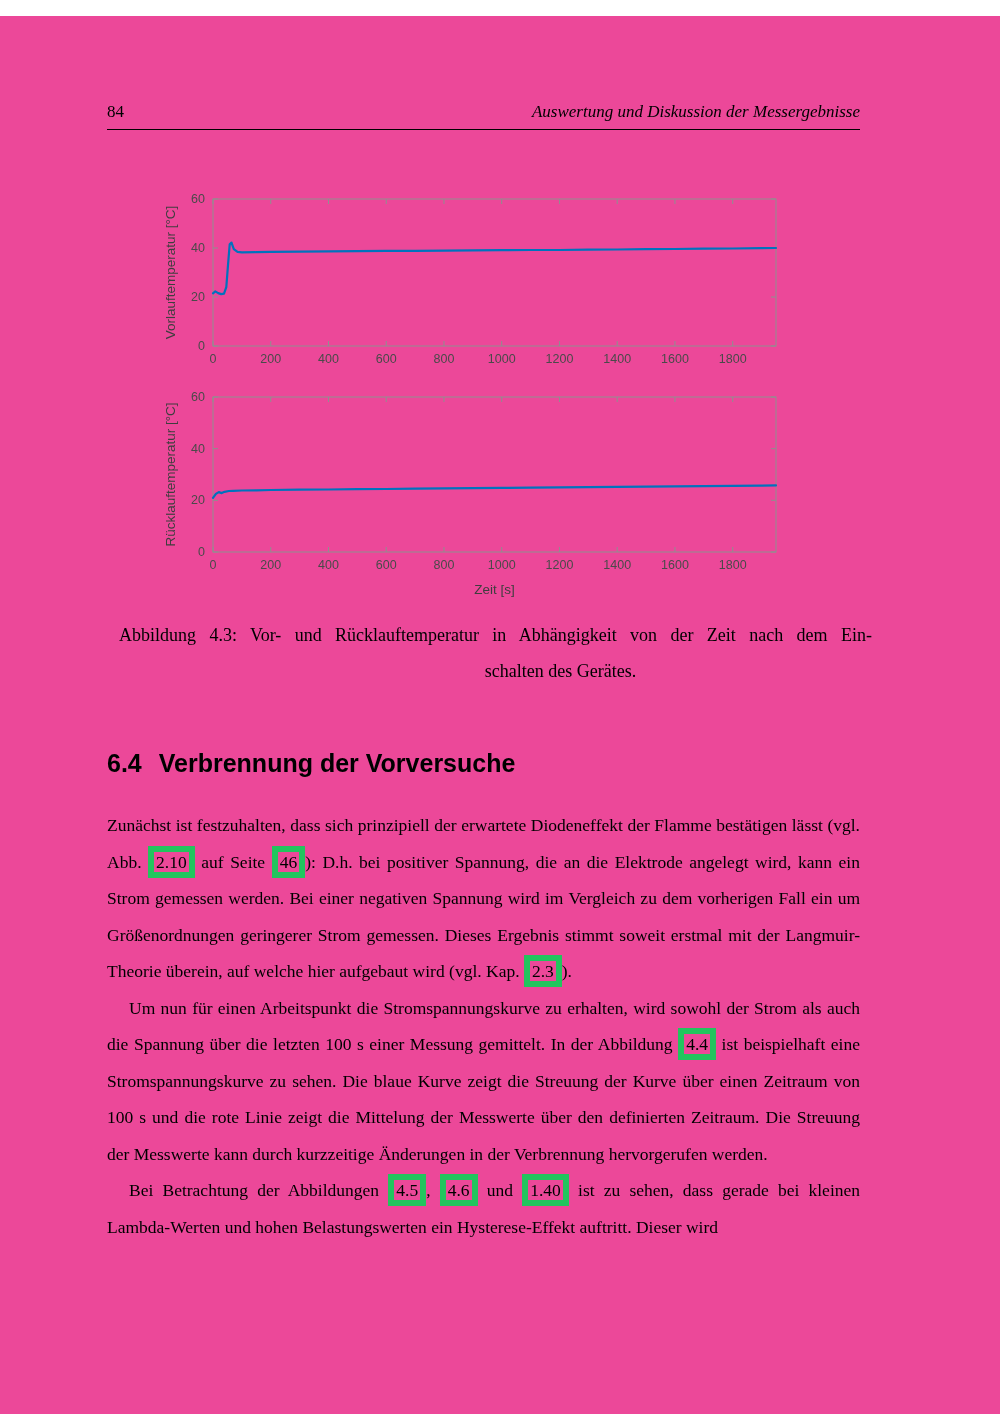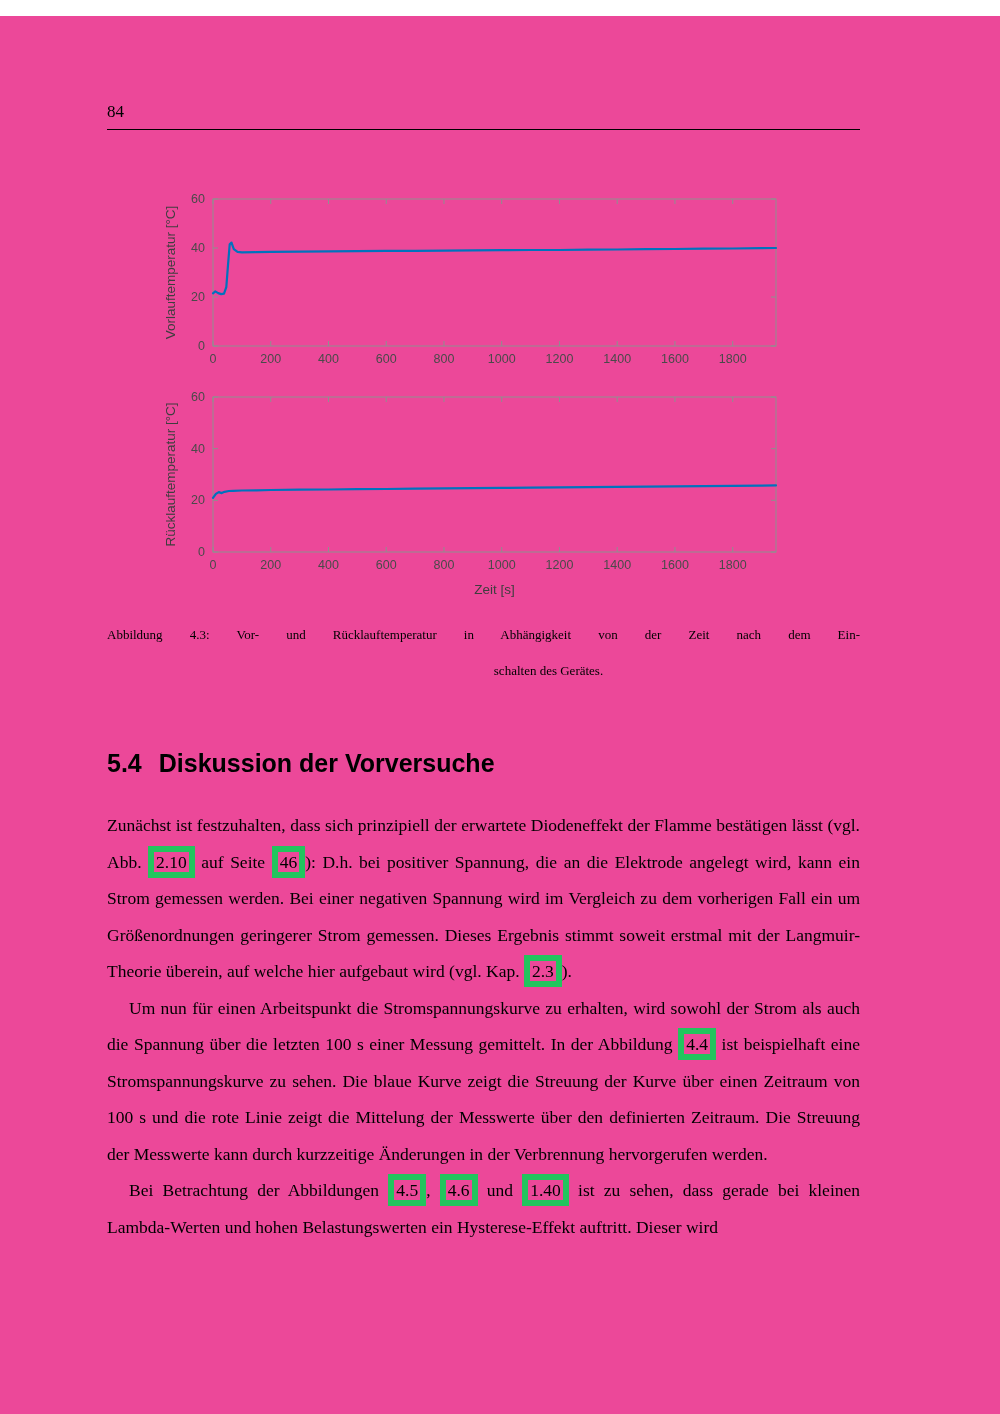--- a/index.html
+++ b/index.html
@@ -16,21 +16,21 @@
   }
   .running-title { font-style:italic; }
   .header-rule { position:absolute; top:113px; left:107px; width:753px; height:1px; background:#000; }
 
   .chart { position:absolute; left:150px; width:660px; }
   .chart-1 { top:165px; height:200px; }
   .chart-2 { top:365px; height:235px; }
   .tick-label { font-family:"Liberation Sans", sans-serif; font-size:12.5px; fill:#4a4a4a; }
   .axis-label { font-family:"Liberation Sans", sans-serif; font-size:13.5px; fill:#3e3e3e; }
 
-  .caption { position:absolute; top:601px; left:107px; width:753px; font-size:13px; line-height:36px; }
+  .caption { position:absolute; top:601px; left:119px; width:753px; font-size:18px; line-height:36px; }
   .cap-line1 { text-align:justify; text-align-last:justify; }
   .cap-line2 { padding-left:130px;text-align:center; }
 
   .section-heading {
     position:absolute; top:733px; left:107px;
     font-family:"Liberation Sans", sans-serif; font-weight:bold; font-size:25px;
   }
   .section-number { margin-right:17px; }
 
   .body-text {
@@ -41,20 +41,21 @@
   .para.indent { text-indent:22px; }
   .ref { border:6px solid #22c55e; padding:0 2px; color:#000; }
 </style>
 </head>
 <body>
 
 <div class="page">
 
   <header class="running-header">
     <span class="page-num">84</span>
+    <span class="running-title">Auswertung und Diskussion der Messergebnisse</span>
   </header>
   <div class="header-rule"></div>
 
   <figure>
     <div class="chart chart-1"><svg width="660" height="200" viewBox="0 0 660 200">
           <rect x="63" y="18" width="563" height="147" fill="none" stroke="#8f8f8f" stroke-width="1"></rect>
           <line x1="63" y1="165" x2="63" y2="160" stroke="#8f8f8f"></line>
           <line x1="63" y1="18" x2="63" y2="23" stroke="#8f8f8f"></line>
           <text x="63" y="182" text-anchor="middle" class="tick-label">0</text>
           <line x1="120.74358974358975" y1="165" x2="120.74358974358975" y2="160" stroke="#8f8f8f"></line>
@@ -147,21 +148,21 @@
           <text class="axis-label" text-anchor="middle" transform="translate(25,93.5) rotate(-90)">Rücklauftemperatur [°C]</text>
           <text x="344.5" y="213" text-anchor="middle" class="axis-label">Zeit [s]</text>
         </svg></div>
     <figcaption class="caption">
       <div class="cap-line1"><span class="cap-label">Abbildung 4.3:</span> <span>Vor- und Rücklauftemperatur in Abhängigkeit von der Zeit nach dem Ein-</span></div>
       <div class="cap-line2">schalten des Gerätes.</div>
     </figcaption>
   </figure>
 
   <h2 class="section-heading">
-    <span class="section-number">5.4</span><span>Diskussion der Vorversuche</span>
+    <span class="section-number">6.4</span><span>Verbrennung der Vorversuche</span>
   </h2>
 
   <div class="body-text">
       <p class="para">Zunächst ist festzuhalten, dass sich prinzipiell der erwartete Diodeneffekt der Flamme bestätigen lässt (vgl. Abb. <span class="ref">2.10</span> auf Seite <span class="ref">46</span>): D.h. bei positiver Spannung, die an die Elektrode angelegt wird, kann ein Strom gemessen werden. Bei einer negativen Spannung wird im Vergleich zu dem vorherigen Fall ein um Größenordnungen geringerer Strom gemessen. Dieses Ergebnis stimmt soweit erstmal mit der Langmuir-Theorie überein, auf welche hier aufgebaut wird (vgl. Kap. <span class="ref">2.3</span>).</p>
       <p class="para indent">Um nun für einen Arbeitspunkt die Stromspannungskurve zu erhalten, wird sowohl der Strom als auch die Spannung über die letzten 100 s einer Messung gemittelt. In der Abbildung <span class="ref">4.4</span> ist beispielhaft eine Stromspannungskurve zu sehen. Die blaue Kurve zeigt die Streuung der Kurve über einen Zeitraum von 100 s und die rote Linie zeigt die Mittelung der Messwerte über den definierten Zeitraum. Die Streuung der Messwerte kann durch kurzzeitige Änderungen in der Verbrennung hervorgerufen werden.</p>
       <p class="para indent">Bei Betrachtung der Abbildungen <span class="ref">4.5</span>, <span class="ref">4.6</span> und <span class="ref">1.40</span> ist zu sehen, dass gerade bei kleinen Lambda-Werten und hohen Belastungswerten ein Hysterese-Effekt auftritt. Dieser wird</p>
     </div>
 
 </div>
 

